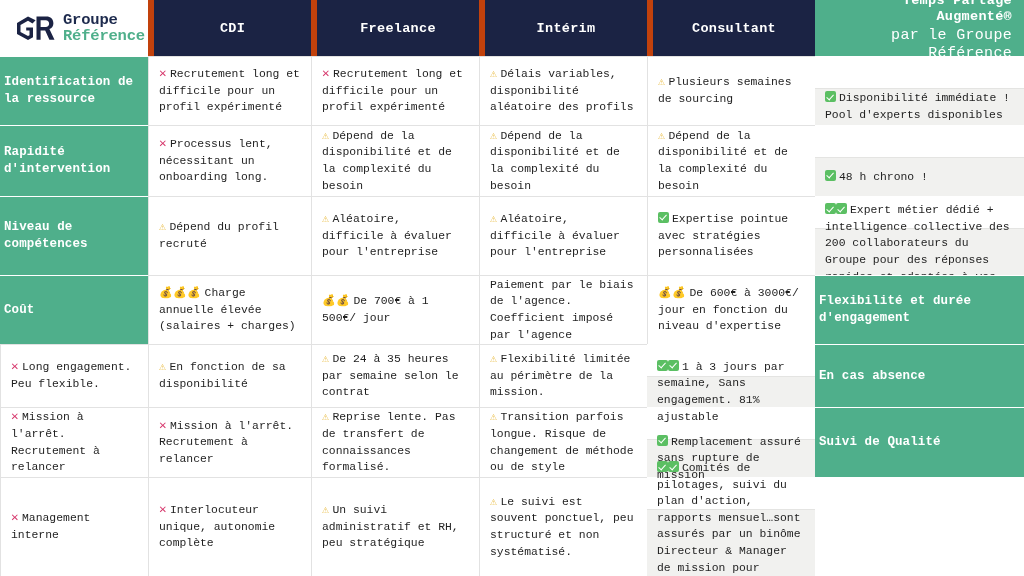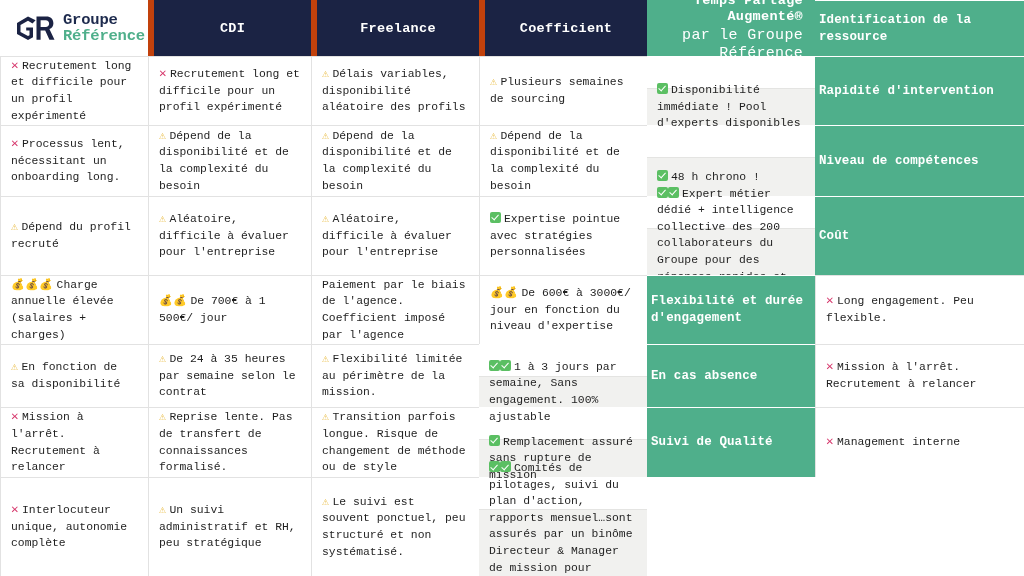--- a/index.html
+++ b/index.html
@@ -170,21 +170,24 @@
         </div>
       </div>
     </div>
     <div class="col-head">
       <span>CDI</span>
     </div>
     <div class="col-head">
       <span>Freelance</span>
     </div>
     <div class="col-head">
-      <span>Coefficient</span>
+      <span>Intérim</span>
+    </div>
+    <div class="col-head">
+      <span>Consultant</span>
     </div>
     <div class="col-head highlight">
       <span class="head-title">Temps Partagé Augmenté®</span>
       <span class="head-sub">par le Groupe Référence</span>
     </div>
     <div class="row-label">Identification de la ressource</div>
     <div class="cell">
       <span class="cell-inner"><span class="icons"><span class="icon cross">✕</span></span><span class="cell-text">Recrutement long et difficile pour un profil expérimenté</span></span>
     </div>
     <div class="cell">
@@ -251,21 +254,21 @@
     <div class="cell">
       <span class="cell-inner"><span class="icons"><span class="icon warn">⚠</span></span><span class="cell-text">En fonction de sa disponibilité</span></span>
     </div>
     <div class="cell">
       <span class="cell-inner"><span class="icons"><span class="icon warn">⚠</span></span><span class="cell-text">De 24 à 35 heures par semaine selon le contrat</span></span>
     </div>
     <div class="cell">
       <span class="cell-inner"><span class="icons"><span class="icon warn">⚠</span></span><span class="cell-text">Flexibilité limitée au périmètre de la mission.</span></span>
     </div>
     <div class="cell highlight">
-      <span class="cell-inner"><span class="icons"><span class="icon check"></span><span class="icon check"></span></span><span class="cell-text">1 à 3 jours par semaine, Sans engagement. 100% ajustable</span></span>
+      <span class="cell-inner"><span class="icons"><span class="icon check"></span><span class="icon check"></span></span><span class="cell-text">1 à 3 jours par semaine, Sans engagement. 81% ajustable</span></span>
     </div>
     <div class="row-label">En cas absence</div>
     <div class="cell">
       <span class="cell-inner"><span class="icons"><span class="icon cross">✕</span></span><span class="cell-text">Mission à l'arrêt. Recrutement à relancer</span></span>
     </div>
     <div class="cell">
       <span class="cell-inner"><span class="icons"><span class="icon cross">✕</span></span><span class="cell-text">Mission à l'arrêt. Recrutement à relancer</span></span>
     </div>
     <div class="cell">
       <span class="cell-inner"><span class="icons"><span class="icon warn">⚠</span></span><span class="cell-text">Reprise lente. Pas de transfert de connaissances formalisé.</span></span>

